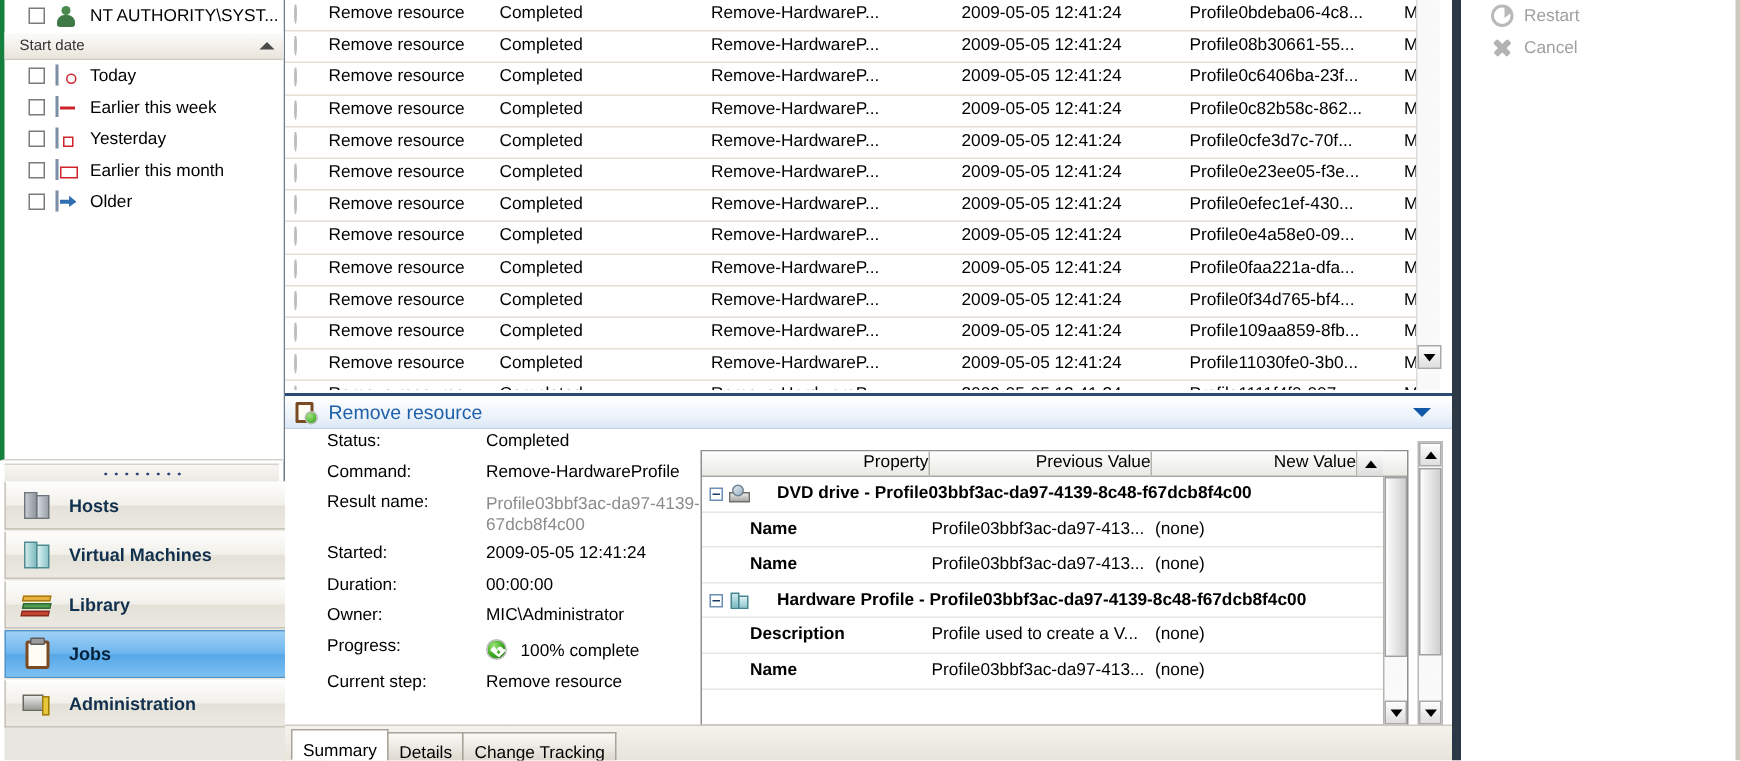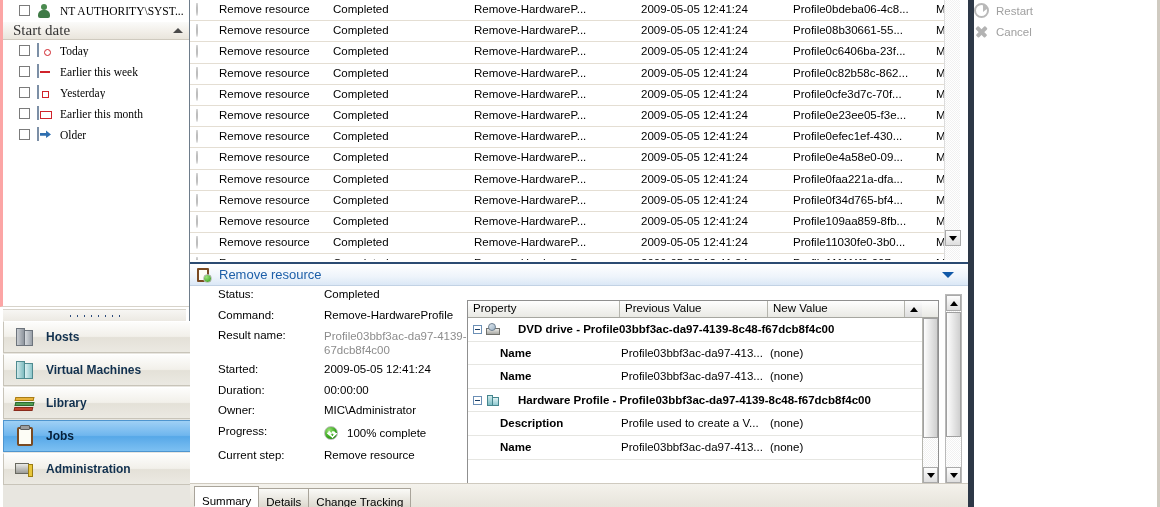--- a/index.html
+++ b/index.html
@@ -12,31 +12,31 @@
 
   
   .abs{position:absolute;}
   .nosel{-webkit-user-select:none;user-select:none;}
 
   
   #sidebar{left:0;top:0;width:190px;height:507px;background:#ffffff;
            border-right:1px solid #6e7c8a;box-sizing:border-box;}
   #filter-pane{position:absolute;left:0;top:0;width:189px;height:307px;
                background:#fff;box-sizing:border-box;
-               border-left:3px solid #fca5a5;border-bottom:1px solid #d7d3ca;font-family:Liberation Serif, serif;}
+               border-left:3px solid #15803d;border-bottom:1px solid #d7d3ca;}
   .filter-row{display:flex;align-items:center;height:21px;padding-left:16px;box-sizing:border-box;}
   .filter-row .cb{width:11px;height:11px;border:1px solid #7b7b7b;background:#fff;
                   box-sizing:border-box;flex:0 0 auto;}
   .filter-row .ficon{width:16px;height:14px;margin-left:7px;flex:0 0 auto;position:relative;}
   .filter-row .flabel{margin-left:7px;font-size:11.5px;color:#000;white-space:nowrap;overflow:hidden;}
 
   .group-head{height:19px;background:linear-gradient(to bottom,#fbfbfa 0%,#f2efe9 55%,#e9e5dc 100%);
               border-top:1px solid #ffffff;border-bottom:1px solid #cfcabf;
               display:flex;align-items:center;padding:0 6px 0 10px;box-sizing:border-box;}
-  .group-head .gtitle{font-size:15px;color:#333;flex:1;}
+  .group-head .gtitle{font-size:10px;color:#333;flex:1;}
   .group-head .chev{width:0;height:0;border-left:5px solid transparent;border-right:5px solid transparent;
                     border-bottom:5px solid #4a4a4a;}
 
   
   .usr{width:14px;height:14px;position:relative;}
   .usr:before{content:"";position:absolute;left:4px;top:0px;width:6px;height:6px;border-radius:50%;
               background:#4a8a4f;}
   .usr:after{content:"";position:absolute;left:1px;top:6px;width:12px;height:8px;border-radius:5px 5px 2px 2px;
              background:#3f7a46;}
 
@@ -146,21 +146,21 @@
 
   
   #summary{position:absolute;left:0;top:24px;width:460px;height:196px;}
   .frow{position:relative;height:20.5px;font-size:11.5px;}
   .flab{position:absolute;left:28px;color:#000;}
   .fval{position:absolute;left:134px;color:#000;}
   .fval.grey{color:#8c8c8c;}
 
   
   #pgrid{position:absolute;left:277px;top:36px;width:472px;height:184px;
-         background:#fff;border:1px solid #8f8f8f;box-sizing:border-box;}
+         background:#fff;border:1px solid #8f8f8f;box-sizing:border-box;text-align:right;}
   #pg-head{display:flex;height:17px;background:linear-gradient(to bottom,#fefefe,#e9e9e4);
            border-bottom:1px solid #a6a6a0;box-sizing:border-box;font-size:11.5px;}
   #pg-head .hc{padding:1px 0 0 5px;border-right:1px solid #b5b5ae;box-sizing:border-box;color:#000;}
   #pg-head .hc.h1{width:152px;}
   #pg-head .hc.h2{width:148px;}
   #pg-head .hc.h3{width:137px;}
   #pg-head .hc.h4{width:17px;padding:0;display:flex;align-items:center;justify-content:center;border-right:none;
                   background:linear-gradient(to bottom,#fdfdfd,#dedede);}
   .prow{position:relative;height:23.6px;border-bottom:1px solid #e6e6e2;box-sizing:border-box;font-size:11.5px;}
   .prow.grp{font-weight:bold;}
@@ -218,21 +218,21 @@
         display:flex;align-items:flex-end;box-sizing:border-box;padding-left:4px;}
   .tab{height:19px;line-height:18px;padding:4px 7px;font-size:11.5px;
        border:1px solid #a9a49a;border-bottom:none;margin-right:-1px;
        background:linear-gradient(to bottom,#fafaf7,#ddd9cf);color:#000;box-sizing:border-box;}
   .tab.sel{background:#ffffff;border-color:#a9a49a;border-bottom:1px solid #ffffff;height:21px;line-height:20px;
            font-weight:normal;}
 
   
   #actions{left:968px;top:0;width:192px;height:507px;background:#ffffff;box-sizing:border-box;
            border-left:6px solid #2d3847;border-right:3px solid #cfcac0;}
-  .act{display:flex;align-items:center;height:21px;padding-left:0;box-sizing:border-box;}
+  .act{display:flex;align-items:center;height:21px;padding-left:20px;box-sizing:border-box;}
   .act .alabel{margin-left:7px;font-size:11.5px;color:#a0a0a0;}
   .aic{width:15px;height:15px;position:relative;flex:0 0 auto;}
   .ic-restart{border:2px solid #b9b9b9;border-radius:50%;box-sizing:border-box;}
   .ic-restart:after{content:"";position:absolute;left:7px;top:-1px;width:0;height:0;
      border-top:4px solid transparent;border-bottom:4px solid transparent;border-left:5px solid #b9b9b9;}
   .ic-cancel:before,.ic-cancel:after{content:"";position:absolute;left:1px;top:6px;width:13px;height:3.5px;
      background:#b3b3b3;border-radius:1px;}
   .ic-cancel:before{transform:rotate(45deg);} .ic-cancel:after{transform:rotate(-45deg);}
 </style>
 </head>

